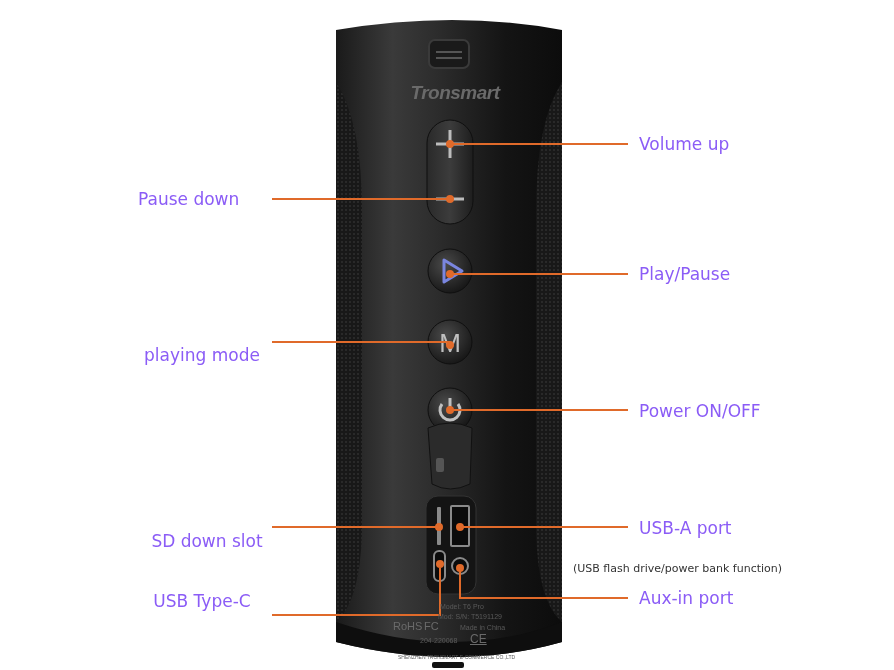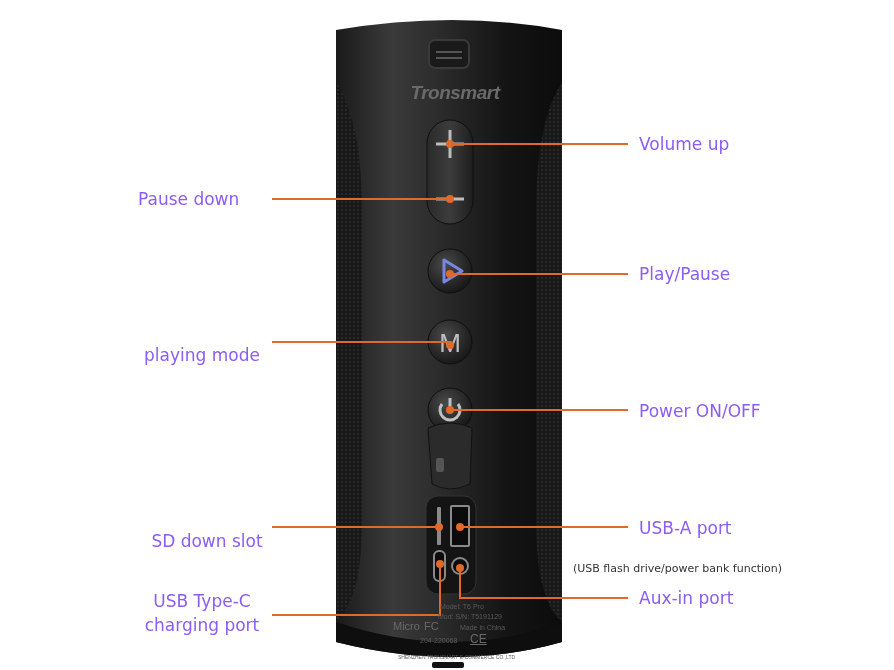--- a/index.html
+++ b/index.html
@@ -116,23 +116,22 @@
   <div class="label" style="left:639px; top:250px;">Play/Pause</div>
   <div class="label" style="left:639px; top:387px;">Power ON/OFF</div>
   <div class="label" style="left:639px; top:504px;">USB-A port</div>
   <div class="sub" style="left:573px; top:530px;margin-top:20px;">(USB flash drive/power bank function)</div>
   <div class="label" style="left:639px; top:574px;text-align:center;">Aux-in port</div>
 
   <div class="label" style="left:138px; top:175px;">Pause down</div>
   <div class="label left" style="left:140px; top:331px; width:124px;">playing mode</div>
   <div class="label left" style="left:150px; top:517px; width:114px;">SD down slot</div>
   <div class="label left" style="left:140px; top:577px; width:124px;">USB Type-C</div>
-  <div class="label left" style="left:140px; top:601px; width:124px;">charging port</div>
 
   <div class="fine" style="left:440px; top:591px;">Model: T6 Pro</div>
   <div class="fine" style="left:438px; top:601px;">Mod: S/N: T5191129</div>
-  <div class="mark" style="left:393px; top:608px;">Micro</div>
+  <div class="mark" style="left:393px; top:608px;">RoHS</div>
   <div class="mark" style="left:424px; top:608px;">FC</div>
   <div class="fine" style="left:460px; top:612px;">Made in China</div>
   <div class="fine" style="left:420px; top:625px;">204-220068</div>
   <div class="mark" style="left:470px; top:620px; font-size:12px;text-decoration:underline;">CE</div>
   <div class="fine" style="left:398px; top:642px; font-size:5px;">SHENZHEN TRONSMART E-COMMERCE CO.,LTD</div>
 </div>
 
 </body></html>

